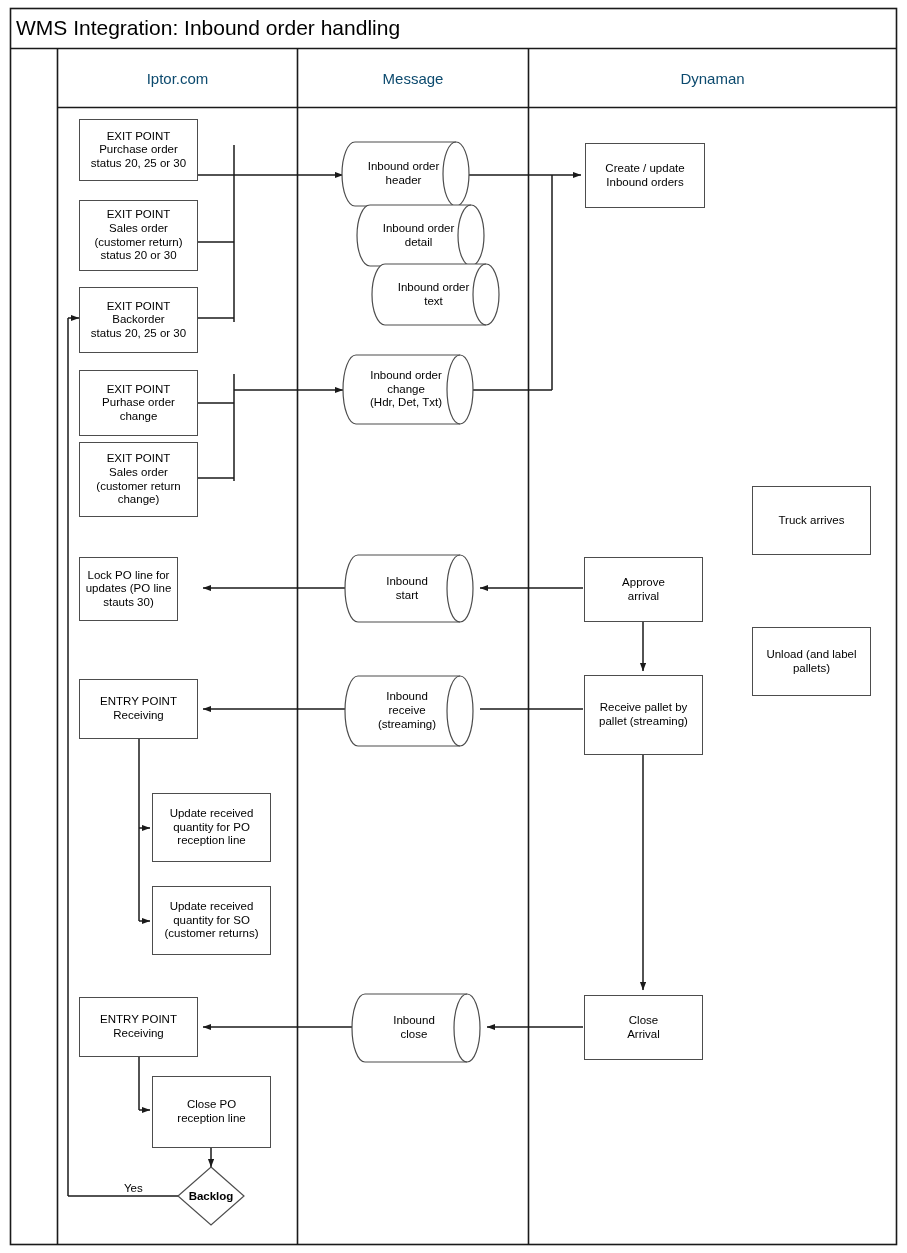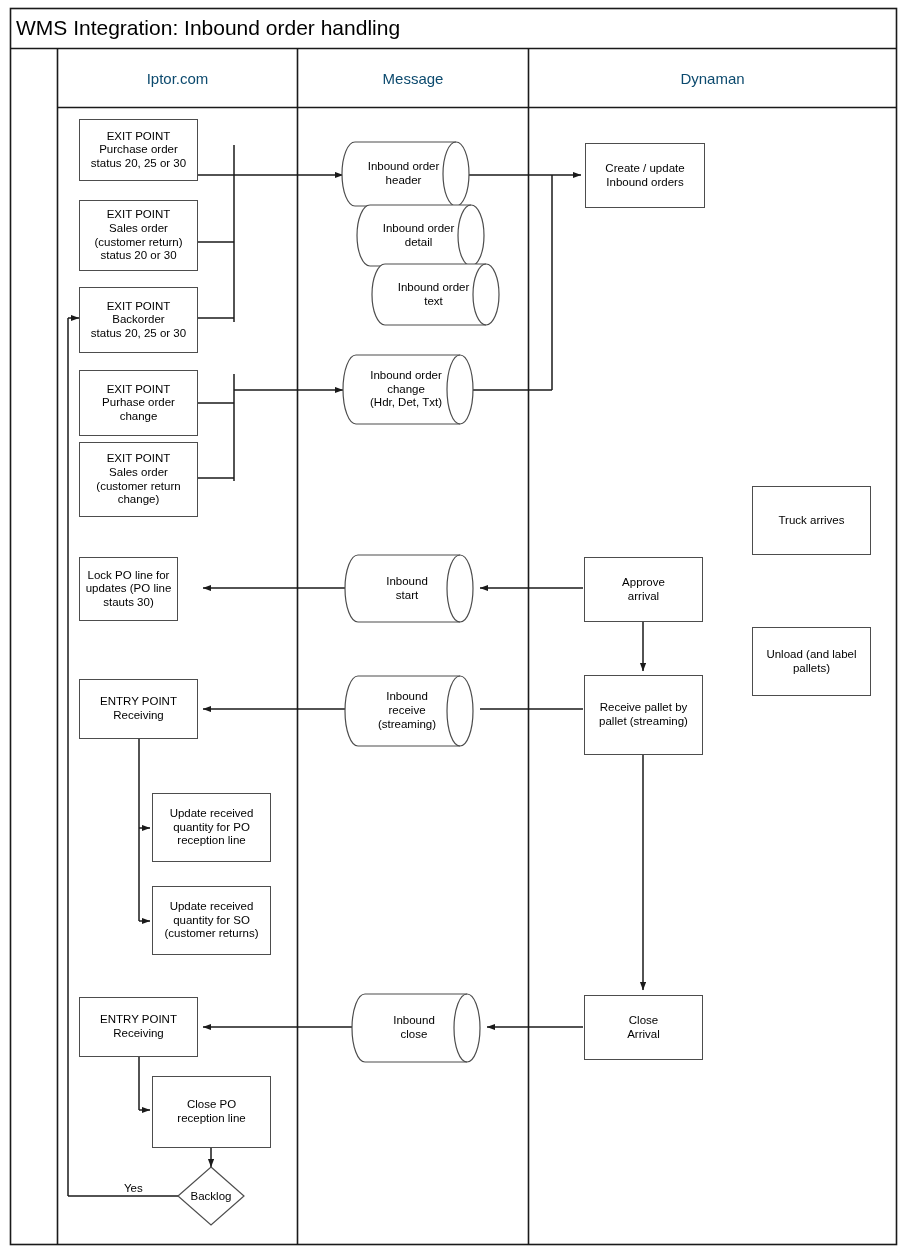--- a/index.html
+++ b/index.html
@@ -127,21 +127,21 @@
   <div class="node rect" style="left:79px;top:370px;width:119px;height:66px;">EXIT POINT<br>Purhase order<br>change</div>
   <div class="node rect" style="left:79px;top:442px;width:119px;height:75px;">EXIT POINT<br>Sales order<br>(customer return<br>change)</div>
 
   <div class="node rect" style="left:79px;top:557px;width:99px;height:64px;">Lock PO line for<br>updates (PO line<br>stauts 30)</div>
   <div class="node rect" style="left:79px;top:679px;width:119px;height:60px;">ENTRY POINT<br>Receiving</div>
   <div class="node rect" style="left:152px;top:793px;width:119px;height:69px;">Update received<br>quantity for PO<br>reception line</div>
   <div class="node rect" style="left:152px;top:886px;width:119px;height:69px;">Update received<br>quantity for SO<br>(customer returns)</div>
   <div class="node rect" style="left:79px;top:997px;width:119px;height:60px;">ENTRY POINT<br>Receiving</div>
   <div class="node rect" style="left:152px;top:1076px;width:119px;height:72px;">Close PO<br>reception line</div>
 
-  <div class="diamondtext" style="left:178px;top:1167px;width:66px;height:58px;">Backlog</div>
+  <div class="diamondtext" style="left:178px;top:1167px;width:66px;height:58px;font-weight:bold;">Backlog</div>
   <div class="edge-label" style="left:124px;top:1182px;">Yes</div>
 
   <div class="cyltext" style="left:343px;top:142px;width:125px;height:64px;">Inbound order<br>header</div>
   <div class="cyltext" style="left:358px;top:205px;width:125px;height:61px;">Inbound order<br>detail</div>
   <div class="cyltext" style="left:373px;top:264px;width:125px;height:61px;">Inbound order<br>text</div>
   <div class="cyltext" style="left:343px;top:355px;width:130px;height:69px;">Inbound order<br>change<br>(Hdr, Det, Txt)</div>
   <div class="cyltext" style="left:345px;top:555px;width:128px;height:67px;">Inbound<br>start</div>
   <div class="cyltext" style="left:345px;top:676px;width:128px;height:70px;">Inbound<br>receive<br>(streaming)</div>
   <div class="cyltext" style="left:352px;top:994px;width:128px;height:68px;">Inbound<br>close</div>
 

